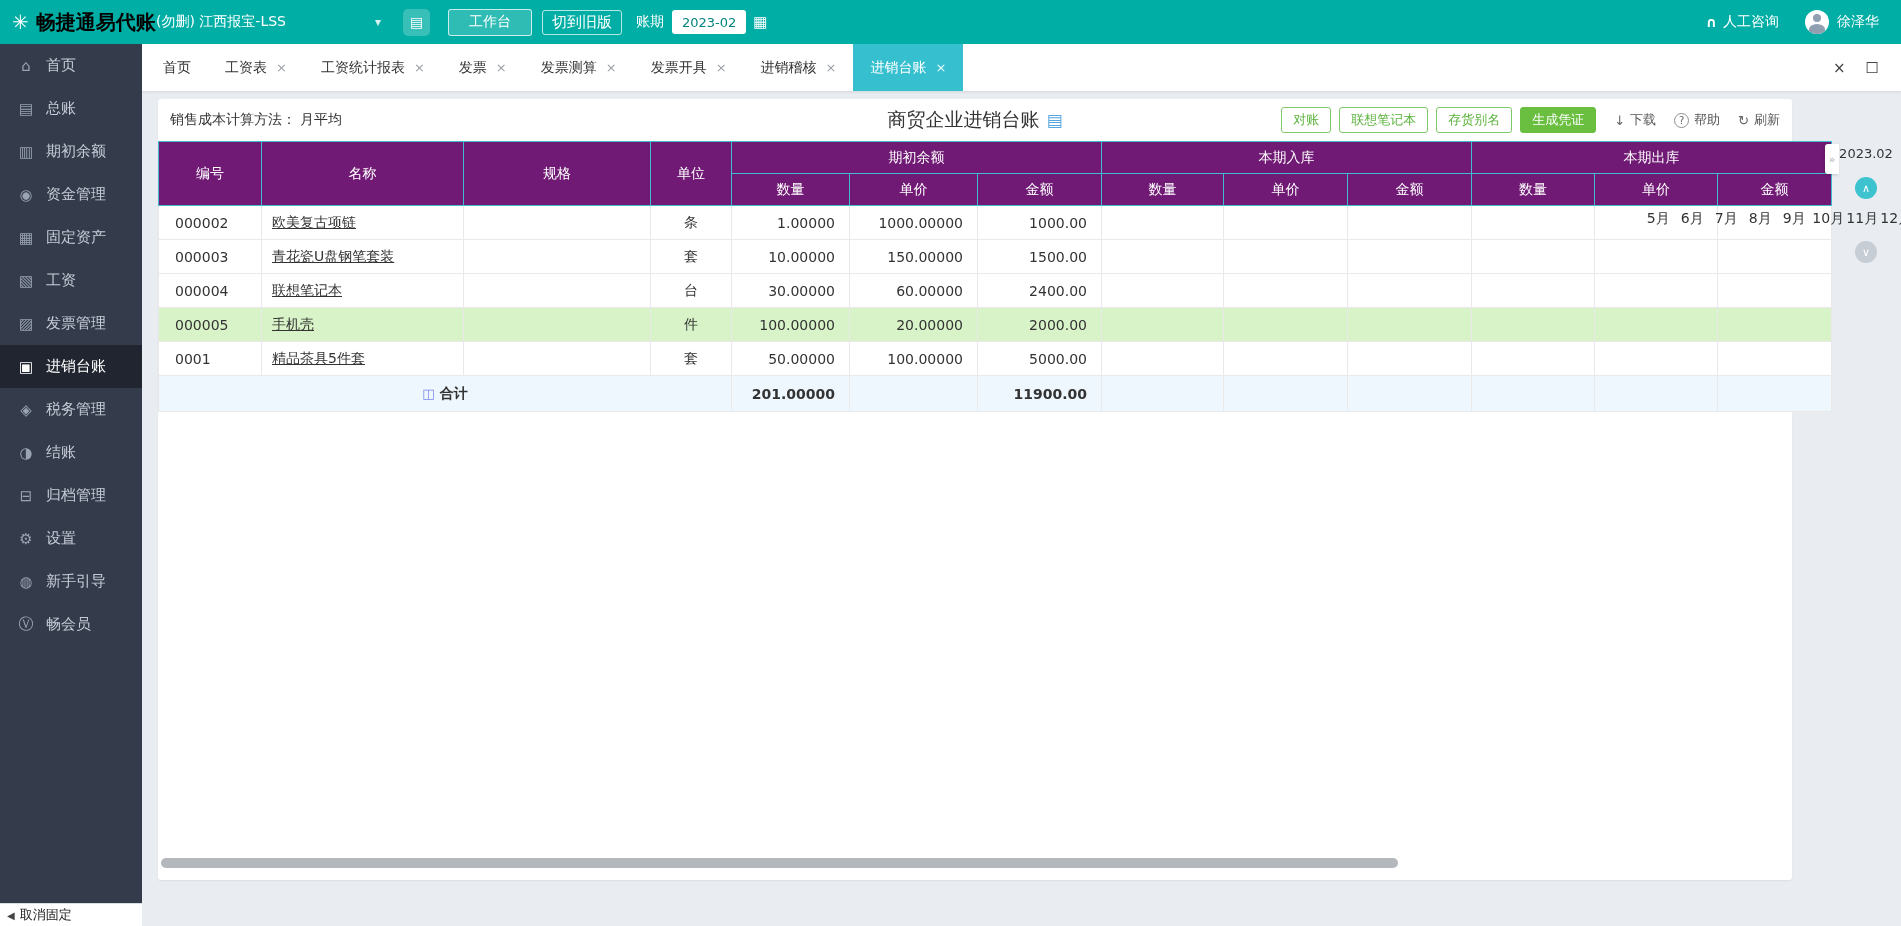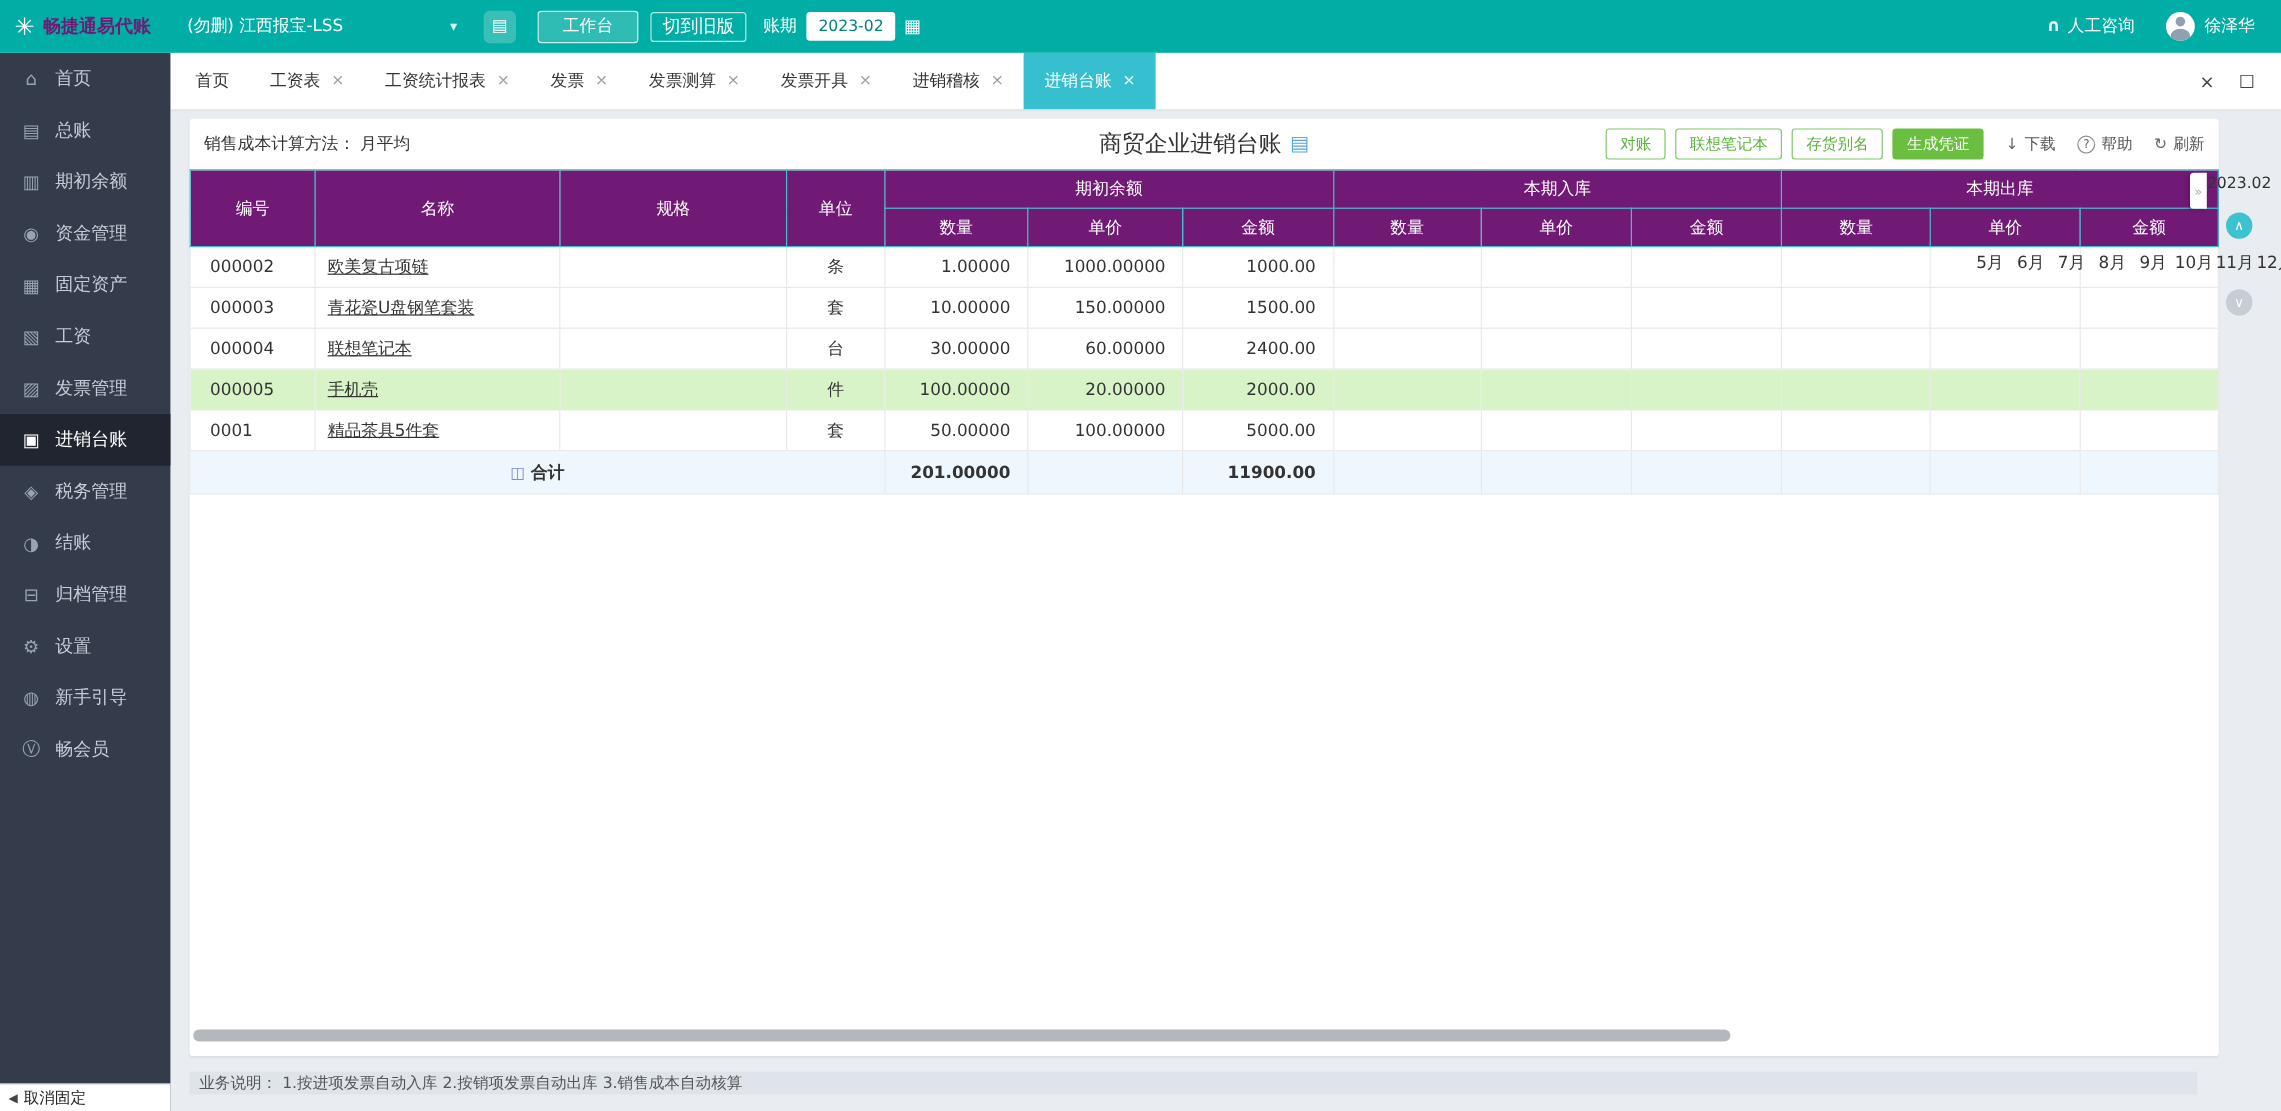--- a/index.html
+++ b/index.html
@@ -3,21 +3,21 @@
 <meta charset="utf-8">
 <style>
   *{box-sizing:border-box;margin:0;padding:0}
   html,body{width:1901px;height:926px;overflow:hidden}
   body{position:relative;background:#e9edf1;font-family:"DejaVu Sans","Liberation Sans",sans-serif;color:#333}
 
   
   .topbar{position:absolute;top:0;left:0;right:0;height:44px;background:#00aea5;display:flex;align-items:center;z-index:30}
   .logo-area{width:142px;display:flex;align-items:center;gap:7px;padding-left:12px;flex:none}
   .logo-glyph{color:#fff;font-size:20px;line-height:1}
-  .logo-text{color:#701a75;font-size:15px;font-weight:bold;white-space:nowrap}
+  .logo-text{color:#000000;font-size:20px;font-weight:bold;white-space:nowrap}
   .company{margin-left:14px;width:225px;display:flex;align-items:center;justify-content:space-between;color:#fff;font-size:14px;cursor:pointer}
   .company .chev{font-size:12px;color:#d6f3f1}
   .note-btn{margin-left:22px;width:27px;height:27px;border-radius:5px;background:rgba(255,255,255,.22);color:#fff;display:flex;align-items:center;justify-content:center;font-size:14px;cursor:pointer}
   .btn-workbench{margin-left:18px;height:27px;padding:0 20px;background:rgba(255,255,255,.18);border:1px solid rgba(255,255,255,.75);border-radius:3px;color:#fff;font-size:14px;cursor:pointer}
   .btn-oldver{margin-left:10px;height:25px;padding:0 9px;background:transparent;border:1px solid rgba(255,255,255,.7);border-radius:3px;color:#fff;font-size:15px;cursor:pointer}
   .period-label{margin-left:14px;color:#fff;font-size:14px}
   .period-pill{margin-left:8px;height:24px;display:flex;align-items:center;padding:0 10px;background:#fff;border-radius:3px;color:#00857d;font-size:13px;cursor:pointer}
   .cal-icon{margin-left:7px;color:#fff;font-size:15px}
   .topbar-right{margin-left:auto;display:flex;align-items:center;padding-right:22px}
   .consult{display:flex;align-items:center;gap:6px;color:#fff;font-size:14px;cursor:pointer}
@@ -40,21 +40,21 @@
   .main{position:absolute;left:142px;top:44px;right:0;bottom:0;background:#e9edf1}
   .tabbar{height:47px;background:#fff;display:flex;align-items:stretch;box-shadow:0 1px 3px rgba(0,0,0,.10);position:relative;z-index:5;padding-left:4px}
   .tab{display:flex;align-items:center;gap:9px;padding:0 17px;font-size:14px;color:#333;cursor:pointer;white-space:nowrap}
   .tab .x{font-size:13px;color:#9aa0a6}
   .tab.active{background:#35bfcf;color:#fff}
   .tab.active .x{color:#eafcfd}
   .tab-actions{margin-left:auto;display:flex;align-items:center;gap:20px;padding-right:22px;color:#444}
   .tab-actions .ta{font-size:15px;cursor:pointer}
 
   
-  .panel{margin:8px 52px 0 16px;height:781px;background:#fff;border-radius:3px;box-shadow:0 1px 2px rgba(0,0,0,.06);position:relative}
+  .panel{margin:8px 109px 0 16px;height:781px;background:#fff;border-radius:3px;box-shadow:0 1px 2px rgba(0,0,0,.06);position:relative}
   .toolbar{height:42px;display:flex;align-items:center;padding:0 12px;position:relative}
   .cost-method{font-size:14px;color:#333}
   .cost-method b{font-weight:normal;margin-left:4px}
   .title-wrap{position:absolute;left:50%;transform:translateX(-50%);display:flex;align-items:center;gap:7px}
   .page-title{font-size:19px;color:#333}
   .doc-ico{color:#5aa7e0;font-size:17px}
   .toolbar-right{margin-left:auto;display:flex;align-items:center;gap:8px}
   .gbtn{height:26px;padding:0 11px;background:#fff;border:1px solid #7ec96a;border-radius:3px;color:#5db33e;font-size:13px;cursor:pointer}
   .gbtn.solid{background:#6abf40;border-color:#6abf40;color:#fff}
   .tool-link{display:flex;align-items:center;gap:5px;font-size:13px;color:#555;cursor:pointer;margin-left:10px}
@@ -381,23 +381,20 @@
             <td></td>
         </tr>
       </tbody>
     </table>
 
     <div class="hscroll">
       <div class="hthumb"></div>
     </div>
   </div>
 
-  <div class="biznote">
-    <span>业务说明： 1.按进项发票自动入库  2.按销项发票自动出库  3.销售成本自动核算</span>
-  </div>
 
   <div class="month-rail">
     <div class="rail-collapse">»</div>
     <div class="rail-current">2023.02</div>
     <div class="rail-up">∧</div>
     <div class="rail-months">
       <div class="m">5月</div>
       <div class="m">6月</div>
       <div class="m">7月</div>
       <div class="m">8月</div>

